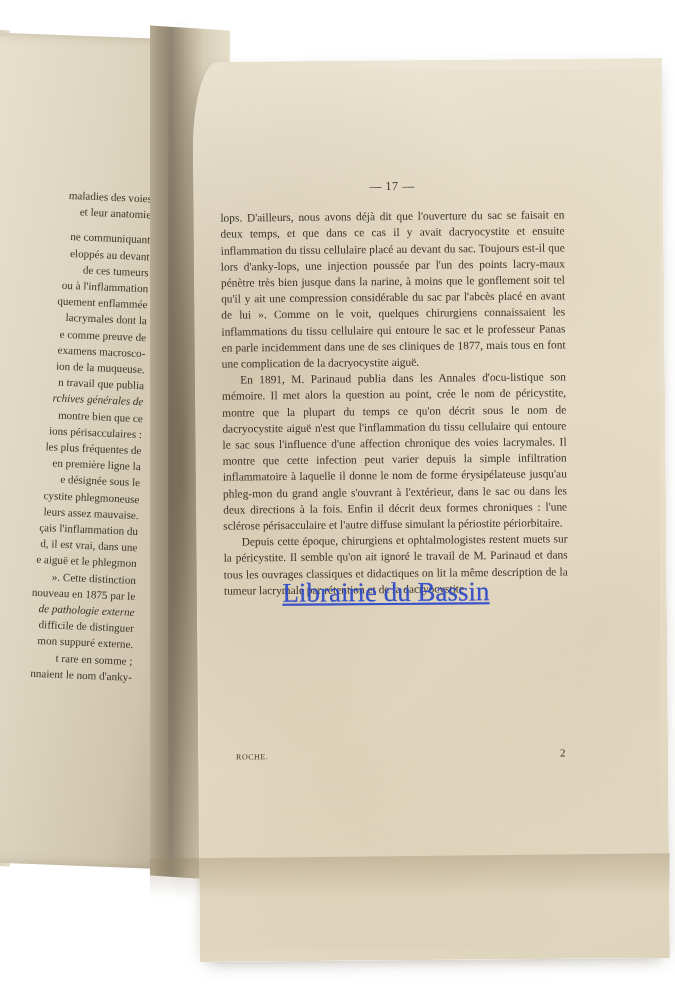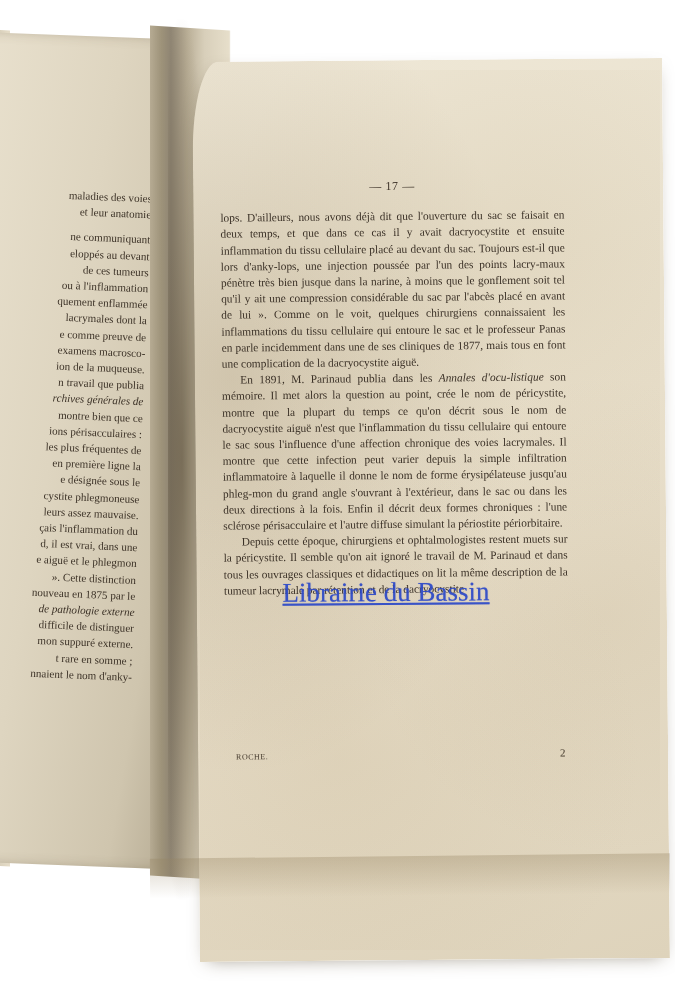--- a/index.html
+++ b/index.html
@@ -131,21 +131,21 @@
     font-size: 12px;
     letter-spacing: .6px;
     margin-bottom: 14px;
     color: #3d3228;
   }
   .text-right p {
     margin: 0;
     text-indent: 1.6em;
   }
   .text-right p.noindent { text-indent: 0; }
-  .text-right .it { font-style: italic; }
+  .text-right .it { }
 
   .signature {
     position: absolute;
     left: 236px;
     top: 748px;
     width: 330px;
     transform: rotate(-0.55deg);
     display: flex;
     justify-content: space-between;
     align-items: baseline;

